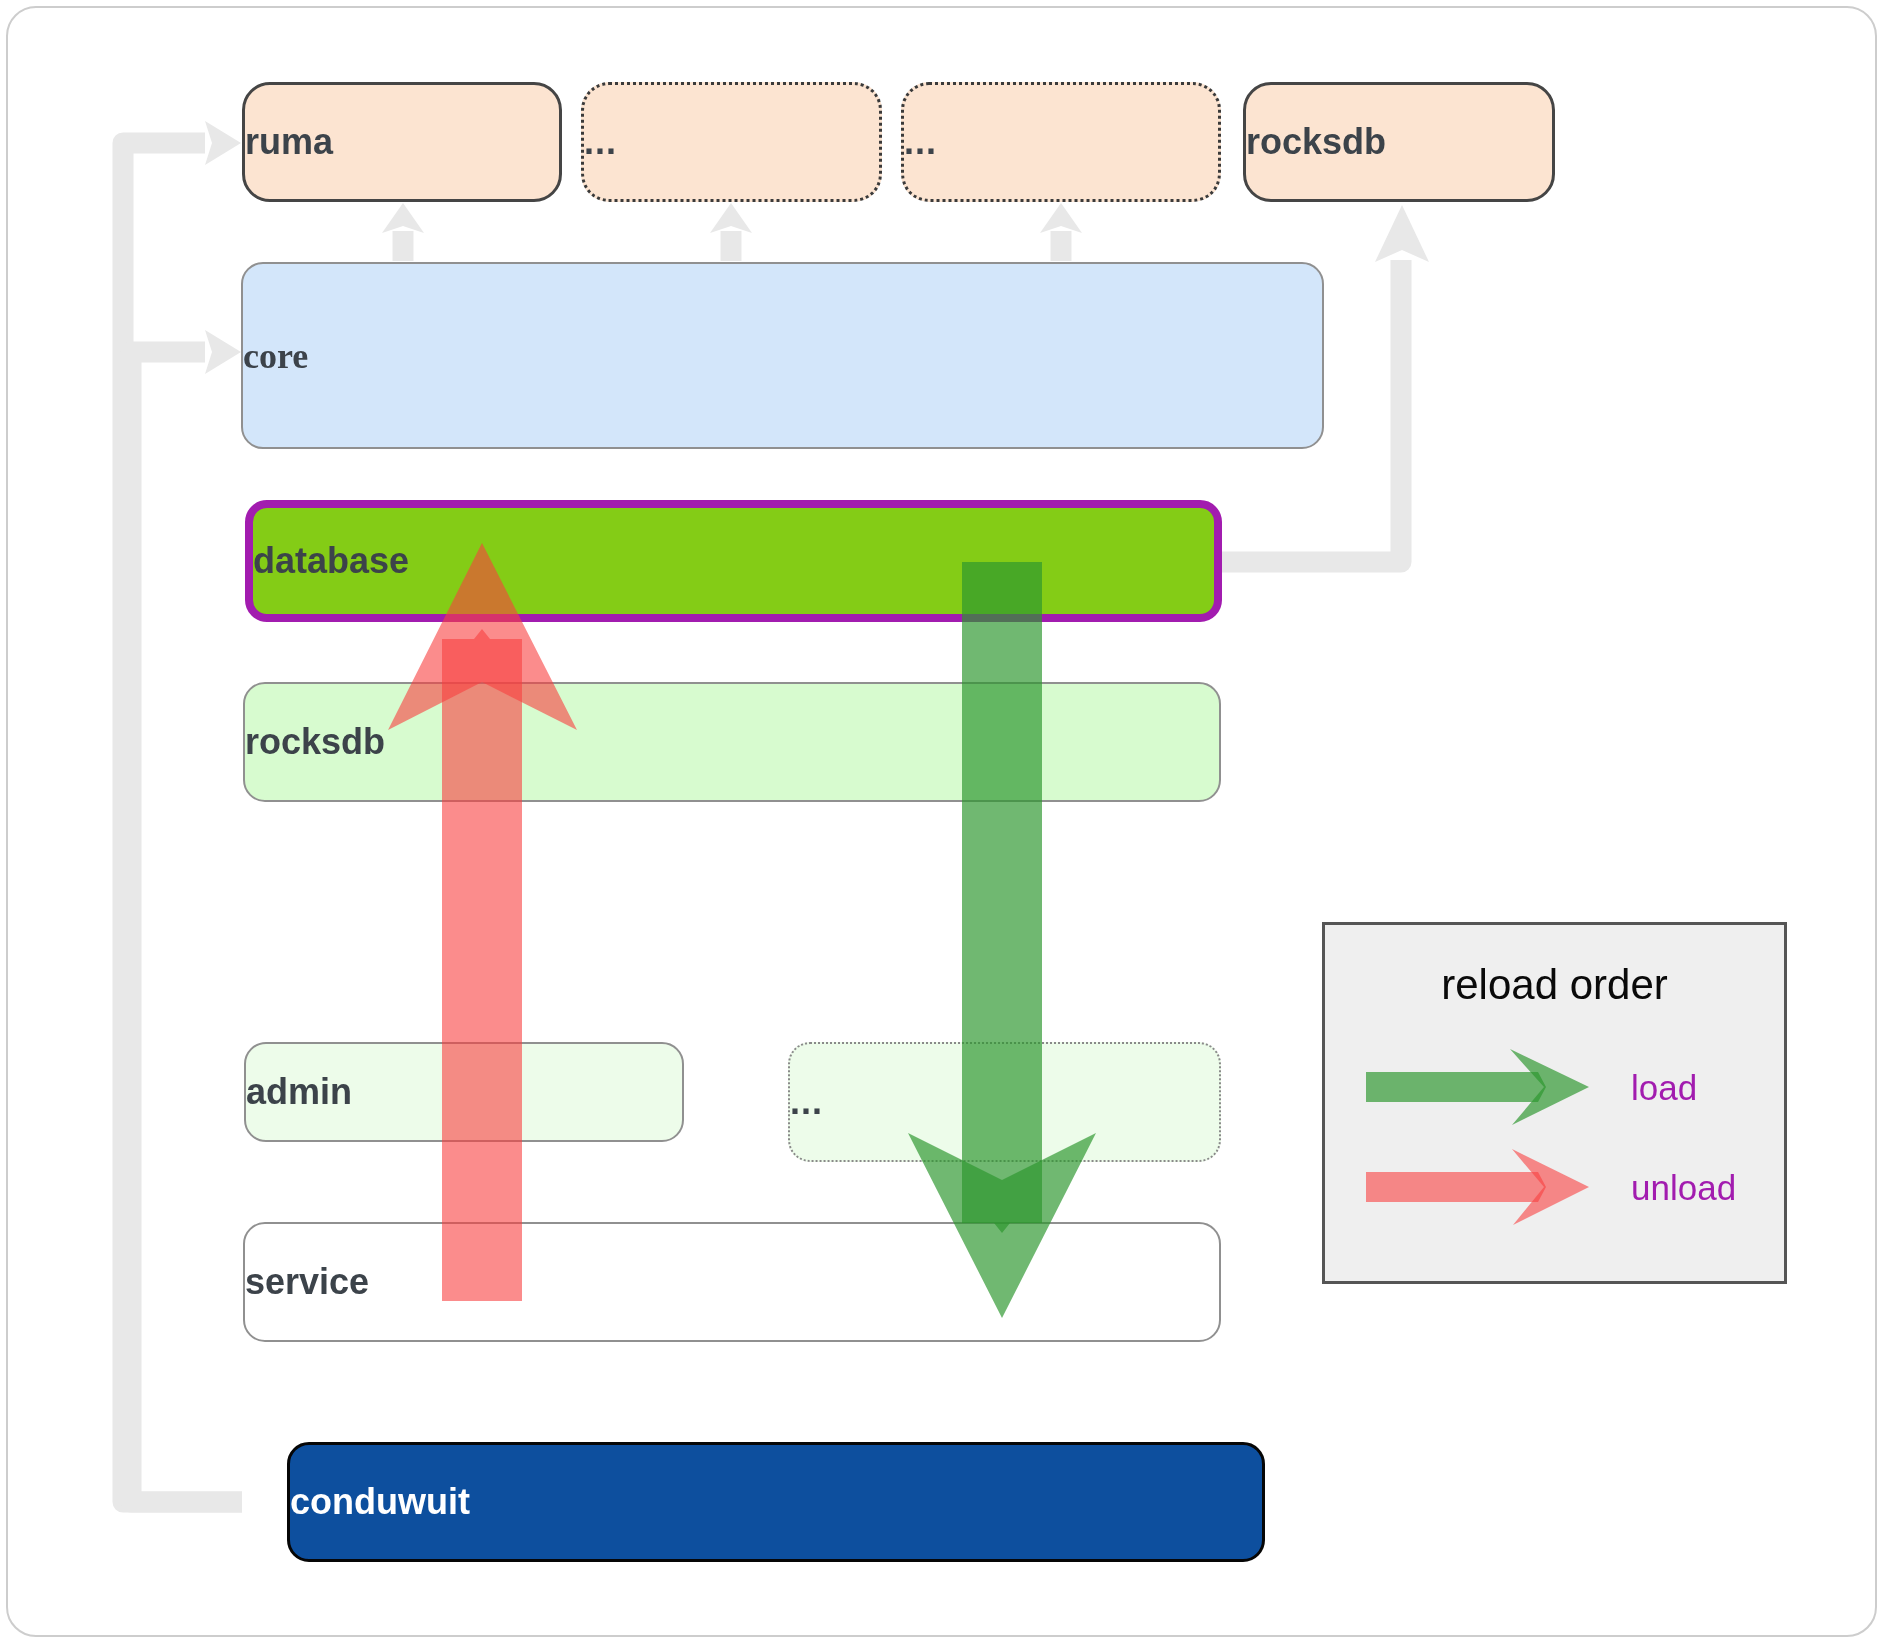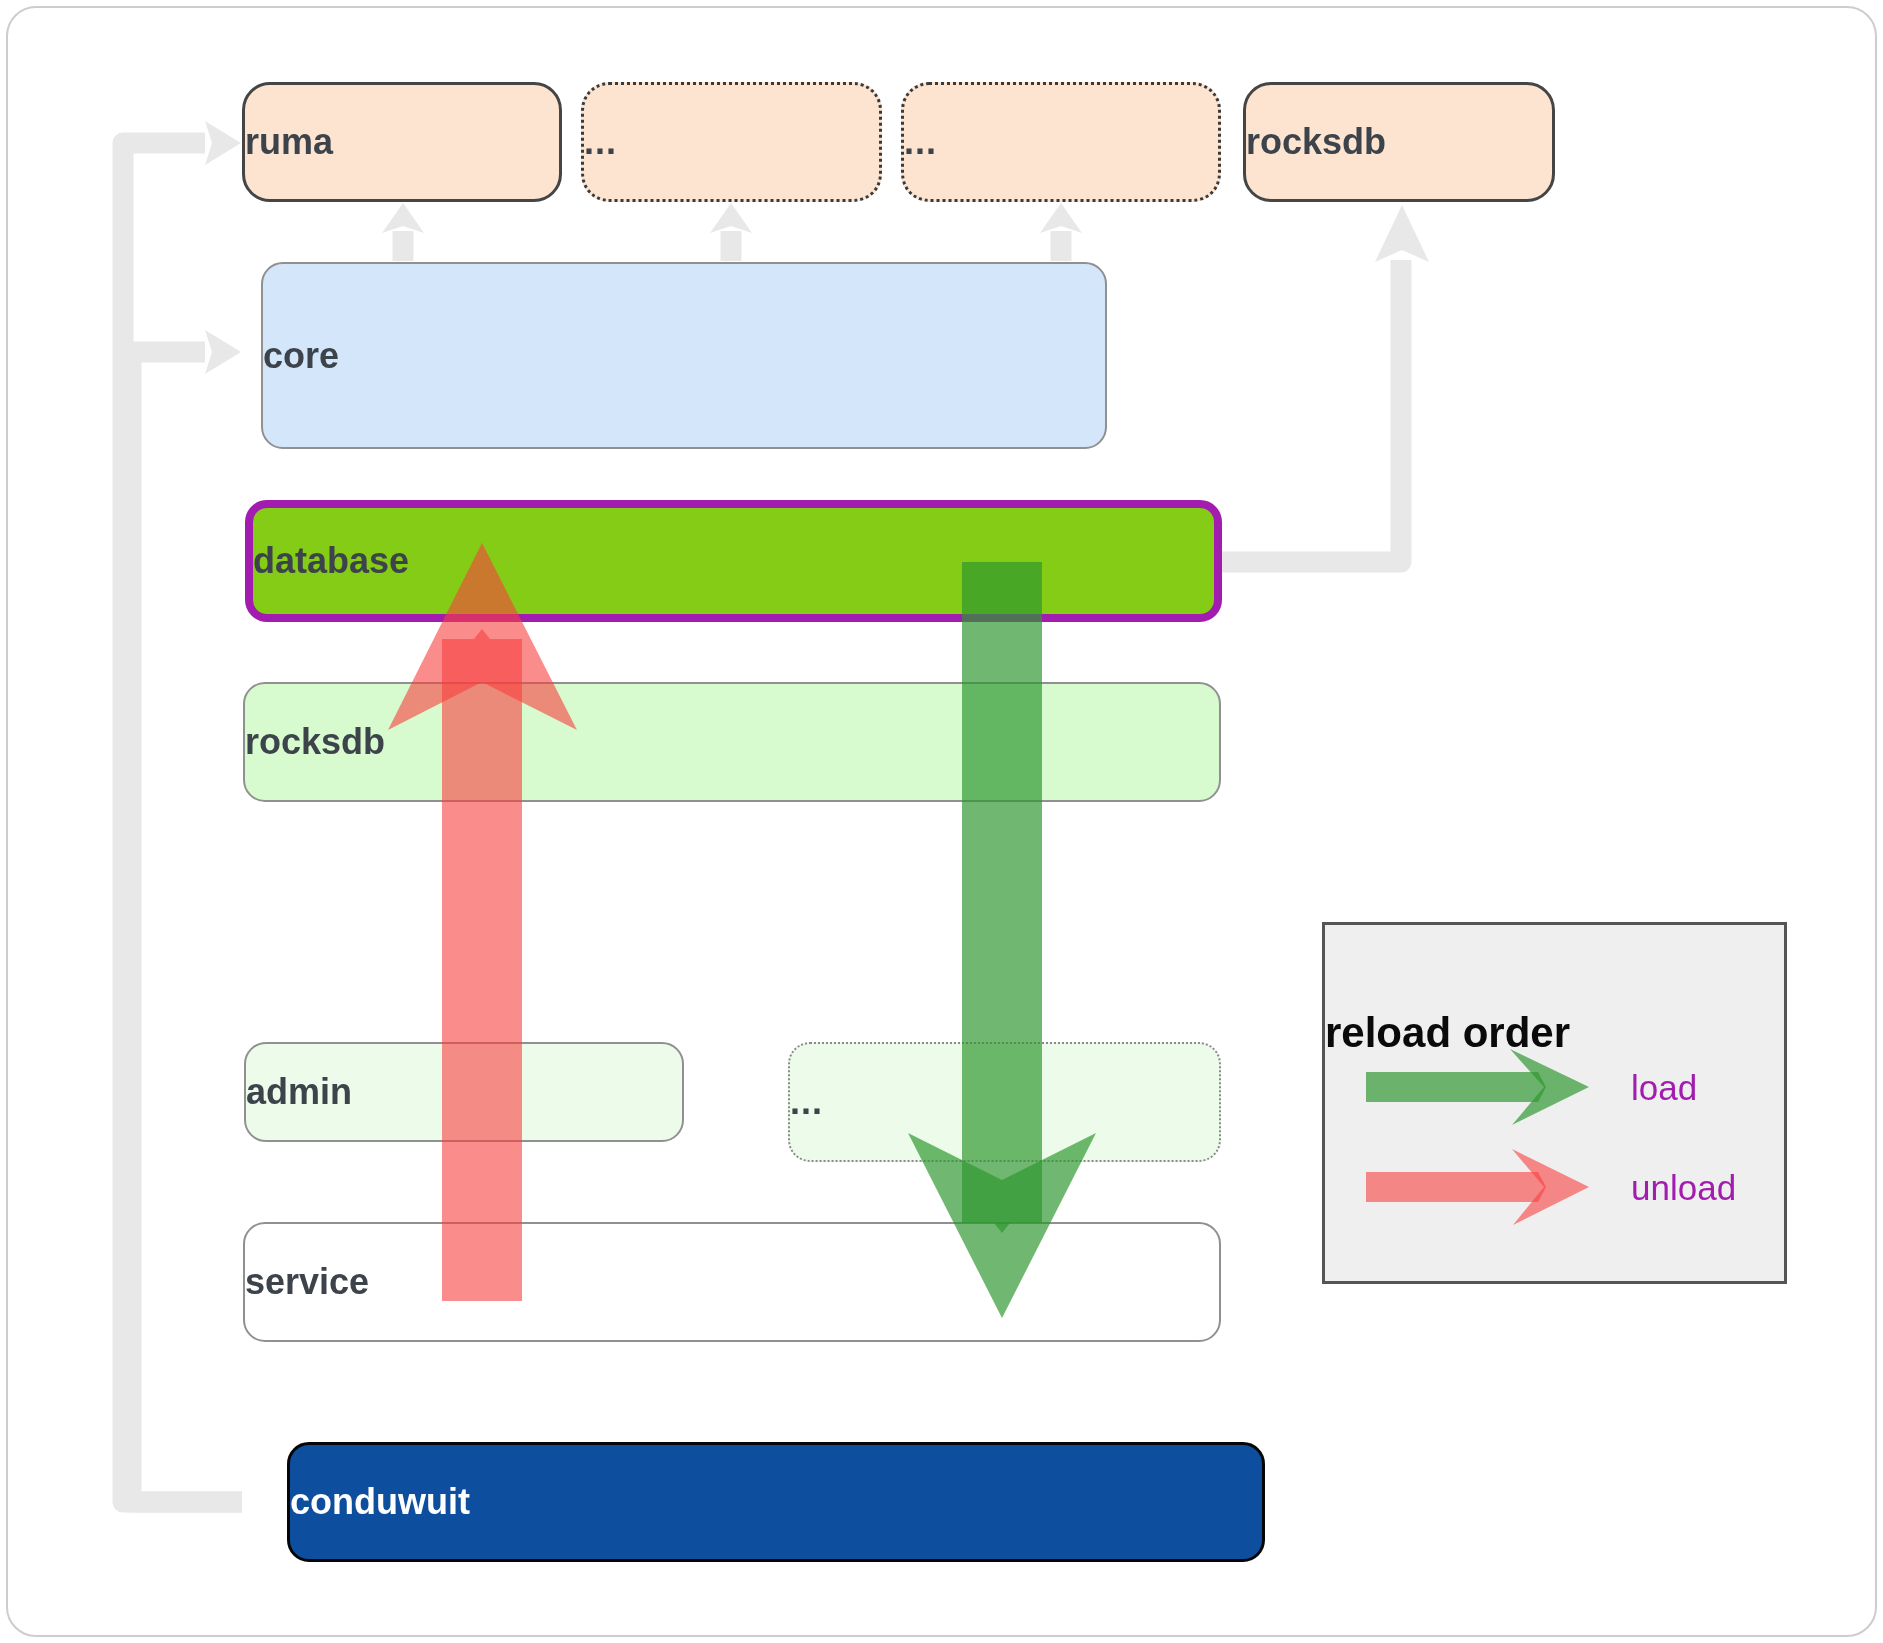--- a/index.html
+++ b/index.html
@@ -30,22 +30,22 @@
   .box.module{background:#edfcea;border:2px solid #909090;}
   .box.module.dotted{border:2px dotted #8a8a8a;}
   .box.router{background:#ffffff;border:2px solid #909090;}
   .box.app{background:#0d4f9e;border:3px solid #060606;color:#ffffff;margin-left:44px;}
   .dots{font-weight:700;letter-spacing:1px;}
   .legend{
     position:absolute;z-index:2;left:1322px;top:922px;width:465px;height:362px;
     box-sizing:border-box;background:#efefef;border:3px solid #555555;
   }
   .legend-title{
-    position:absolute;left:0;top:36px;width:100%;
-    font-size:42px;font-weight:700;color:#0a0a0a;margin-top:48px;
+    position:absolute;left:0;top:36px;width:100%;text-align:center;
+    font-size:42px;font-weight:400;color:#0a0a0a;
   }
   .legend-label{
     position:absolute;left:306px;height:46px;line-height:46px;
     font-size:35px;color:#a21caf;text-align:right;
   }
   .legend-label.load{top:140px;}
   .legend-label.unload{top:240px;}
   .legend-arrows{position:absolute;left:0;top:0;width:465px;height:362px;}
 </style>
 </head>
@@ -78,21 +78,21 @@
   <div class="box top dep dotted" style="left:581px;top:82px;width:301px;height:120px;">
     <span class="dots">...</span>
   </div>
   <div class="box top dep dotted" style="left:901px;top:82px;width:320px;height:120px;">
     <span class="dots">...</span>
   </div>
   <div class="box top dep" style="left:1243px;top:82px;width:312px;height:120px;">
     <span>rocksdb</span>
   </div>
 
-  <div class="box core" style="left:261px;top:262px;width:846px;height:187px;">
+  <div class="box core" style="left:241px;top:262px;width:1083px;height:187px;font-family:Liberation Serif, serif;">
     <span>core</span>
   </div>
 
   <div class="box database" style="left:245px;top:500px;width:977px;height:122px;">
     <span>database</span>
   </div>
 
   <div class="box service" style="left:243px;top:682px;width:978px;height:120px;">
     <span>rocksdb</span>
   </div>

